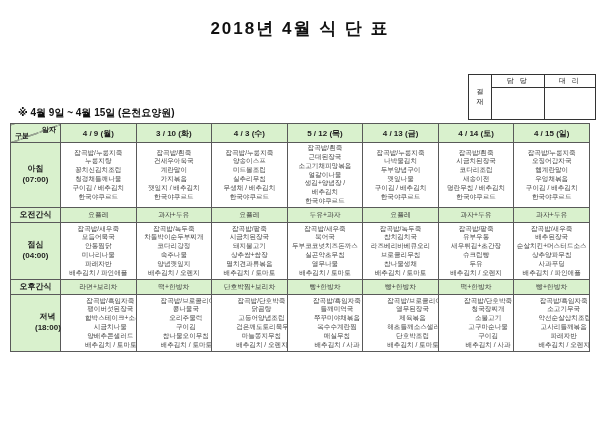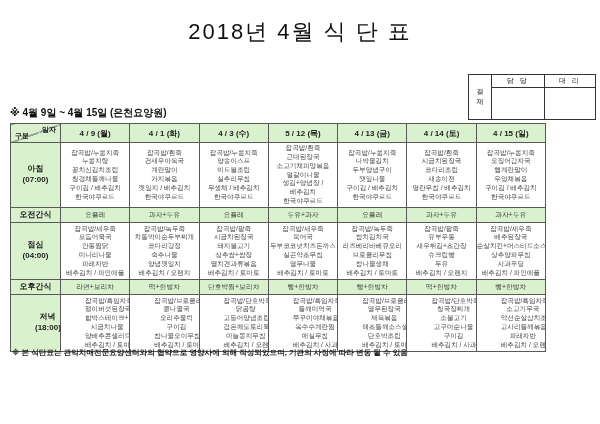--- a/index.html
+++ b/index.html
@@ -4,39 +4,39 @@
 <style>
   html,body{margin:0;padding:0;}
   body{
     width:600px;height:424px;background:#ffffff;position:relative;
     font-family:"Liberation Sans","DejaVu Sans",sans-serif;
     --green:#d9f1cd;--border:#595959;
     overflow:hidden;
   }
   .title{
     position:absolute;top:17px;left:0;width:100%;text-align:center;
-    font-size:22px;font-weight:normal;color:#111;letter-spacing:2px;margin:0;
+    font-size:17px;font-weight:bold;color:#111;letter-spacing:2px;margin:0;
   }
   
   .approval{
     position:absolute;top:74px;left:468px;width:126px;height:44px;
     border:1px solid #333;display:flex;color:#222;background:#fff;
   }
   .ap-label{
     width:22px;border-right:1px solid #333;display:flex;
     align-items:center;justify-content:center;
   }
   .ap-label span{display:block;width:8px;word-break:break-all;font-size:7px;line-height:1.5;text-align:center;}
   .ap-grid{flex:1;display:grid;grid-template-columns:1fr 1fr;grid-template-rows:13px 1fr;}
   .ap-head{border-bottom:1px solid #333;display:flex;align-items:center;justify-content:center;font-size:7px;letter-spacing:2px;}
   .ap-col2{border-left:1px solid #333;}
   
-  .subtitle{position:absolute;top:106px;left:10px;font-size:10px;font-weight:bold;color:#111;}
-  
-  table{position:absolute;top:123px;left:10px;width:536px;border-collapse:collapse;table-layout:fixed;}
+  .subtitle{position:absolute;top:106px;left:18px;font-size:10px;font-weight:bold;color:#111;}
+  
+  table{position:absolute;top:123px;left:10px;width:580px;border-collapse:collapse;table-layout:fixed;}
   th,td{border:1px solid var(--border);text-align:center;vertical-align:middle;padding:1px 0;}
   thead th{background:var(--green);font-size:8px;font-weight:bold;color:#222;height:16px;}
   td.rowlabel{background:var(--green);font-size:8px;font-weight:bold;color:#222;line-height:1.35;}
   td.cell{font-size:6.6px;color:#3d3d3d;line-height:1.33;background:#fff;}
   tr.breakfast td{height:62px;}
   tr.lunch td{height:54px;}
   tr.dinner td{height:54px;padding-left:24px;}
   tr.snack td{height:12px;background:var(--green);}
   tr.snack td.cell{font-size:6.8px;color:#3d3d3d;}
   .mline{white-space:nowrap;overflow:hidden;}
@@ -75,21 +75,21 @@
     <colgroup>
         <col style="width:50px">
       </colgroup>
     <thead>
       <tr id="header-row">
         <th class="corner">
           <span class="c-top">일자</span>
           <span class="c-bottom">구분</span>
         </th>
       <th>4 / 9 (월)</th>
-          <th>4 / 1 (화)</th>
+          <th>3 / 10 (화)</th>
           <th>4 / 3 (수)</th>
           <th>5 / 12 (목)</th>
           <th>4 / 13 (금)</th>
           <th>4 / 14 (토)</th>
           <th>4 / 15 (일)</th>
         </tr>
     </thead>
     <tbody id="menu-body">
         <tr class="breakfast">
           <td class="rowlabel">
@@ -299,16 +299,15 @@
             <div class="mline">약선순살삼치조림</div>
             <div class="mline">고사리들깨볶음</div>
             <div class="mline">파래자반</div>
             <div class="mline">배추김치 / 오렌지</div>
           </td>
         </tr>
       </tbody>
   </table>
 
   <div class="notes">
-    <div>※ 본 식단표는 관악치매전문요양센터와의 협약으로 영양사에 의해 작성되었으며, 기관의 사정에 따라 변동 될 수 있음</div>
   </div>
 
 </div>
 
 </body></html>

